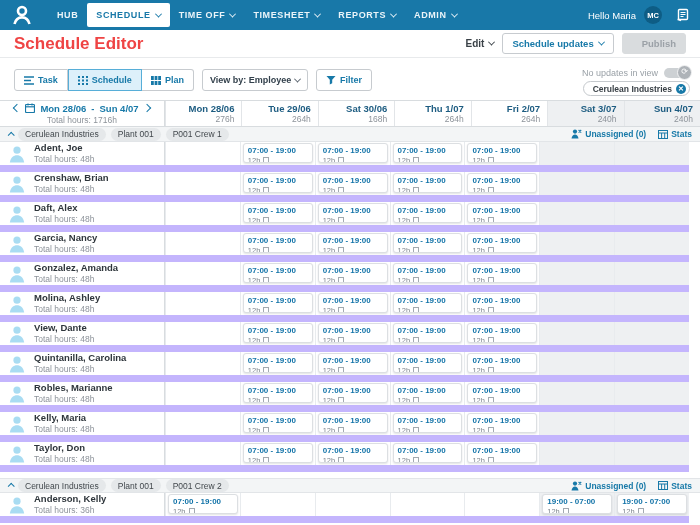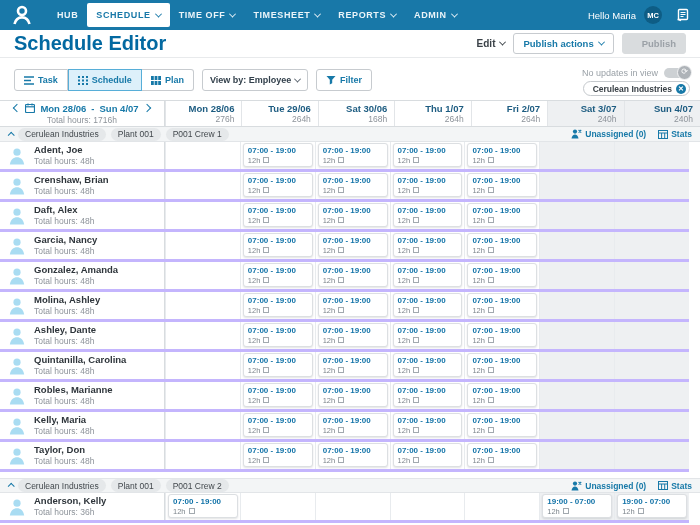--- a/index.html
+++ b/index.html
@@ -18,21 +18,21 @@
   .nav-greet { color:#fff; font-size:9.5px; margin-right:8px; }
   .nav-avatar { width:18px; height:18px; border-radius:50%; background:#0e5d85; color:#fff;
     font-size:7.5px; font-weight:bold; display:flex; align-items:center; justify-content:center; margin-right:14px; }
   .chev { width:5px; height:5px; border-right:1.5px solid currentColor; border-bottom:1.5px solid currentColor;
     display:inline-block; transform:rotate(45deg) translate(-1px,-1px); margin-left:5px; }
   .chev-left  { transform:rotate(135deg); margin:0; }
   .chev-right { transform:rotate(-45deg); margin:0; }
 
   
   .titlebar { height:28px; display:flex; align-items:center; padding:0 14px; border-bottom:1px solid #e8eaec; flex:none; }
-  .page-title { font-size:20px; font-weight:bold; color:#0369a1; }
+  .page-title { font-size:17px; font-weight:bold; color:#ef4444; }
   .title-right { margin-left:auto; display:flex; align-items:center; gap:8px; }
   .edit-dd { font-size:10px; font-weight:bold; color:#3a4147; display:flex; align-items:center; cursor:pointer; }
   .edit-dd .chev { color:#6b7artifact278; }
   .btn { height:21px; display:flex; align-items:center; font-size:9.5px; font-weight:bold;
     border-radius:3px; padding:0 9px; cursor:pointer; }
   .btn-actions { background:#fff; border:1px solid #c7cbcf; color:#1779a8; }
   .btn-publish { background:#d9dcde; border:1px solid #d9dcde; color:#9ba1a7; cursor:default;padding-left:19px; }
 
   
   .toolbar { height:42px; display:flex; align-items:center; padding:2px 10px 0 14px; flex:none; }
@@ -76,21 +76,21 @@
   .group-head { height:15px; background:#f3f5f6; border-bottom:1px solid #e2e5e8; display:flex;
     align-items:center; gap:5px; padding:0 8px; flex:none; }
   .group-head.gap { margin-top:6px; border-top:1px solid #e2e5e8; }
   .collapse-chev { width:5px; height:5px; border-right:1.5px solid #1779a8; border-bottom:1.5px solid #1779a8;
     transform:rotate(-135deg) translate(-1px,0); cursor:pointer; }
   .gtag { background:#e5e8ea; border-radius:7px; font-size:8.5px; color:#42484d; padding:1.5px 7px; white-space:nowrap; }
   .ghead-right { margin-left:auto; display:flex; align-items:center; gap:12px; }
   .glink { display:flex; align-items:center; gap:3px; color:#1779a8; font-size:8.5px; font-weight:bold; cursor:pointer; }
 
   .rows { background:#fff; padding-right:11px; }
-  .erow { display:grid; grid-template-columns:165px repeat(7,1fr); height:30px; border-bottom:3px solid #c4b5fd; }
+  .erow { display:grid; grid-template-columns:165px repeat(7,1fr); height:30px; border-bottom:7px solid #c4b5fd; }
   .emp-cell { border-right:1px solid #d8dcdf; display:flex; align-items:center; gap:7px; padding-left:7px; overflow:hidden; }
   .emp-text { display:flex; flex-direction:column; line-height:1.25; }
   .emp-name { font-size:9.5px; font-weight:bold; color:#2e353b; white-space:nowrap; }
   .emp-total { font-size:8.5px; color:#8d939a; white-space:nowrap; }
   .day-cell { border-left:1px solid #e8ebee; position:relative; }
   .day-cell:first-of-type { border-left:none; }
   .day-cell.weekend { background:#eef0f2; }
 
   .chip { position:absolute; top:1px; left:2px; right:2px; bottom:2px; background:#fff; border:1px solid #dcdfe2;
     border-radius:3px; box-shadow:0 1px 2px rgba(40,50,60,.14); padding:2px 4px 3px; display:flex;
@@ -154,21 +154,21 @@
   </nav>
 
   <div class="titlebar">
     <span class="page-title">Schedule Editor</span>
     <div class="title-right">
       <span class="edit-dd">
         <span>Edit</span>
           <span class="chev"></span>
       </span>
       <span class="btn btn-actions">
-        <span>Publish actions</span>
+        <span>Schedule updates</span>
           <span class="chev"></span>
       </span>
       <span class="btn btn-publish">Publish</span>
     </div>
   </div>
 
   <div class="toolbar">
     <div class="seg">
         <div class="seg-btn">
           <span>
@@ -751,21 +751,21 @@
           </div>
           <div class="erow">
             <div class="emp-cell">
               <span>
                 <svg width="20" height="20" viewBox="0 0 20 20">
                   <circle cx="10" cy="6.2" r="3.6" fill="#a9dcf2"></circle>
                   <path d="M2.8 18.5c.9-5 3.6-7.2 7.2-7.2s6.3 2.2 7.2 7.2z" fill="#a9dcf2"></path>
                 </svg>
               </span>
               <div class="emp-text">
-                <div class="emp-name">Ashley, Dante</div>
+                <div class="emp-name">View, Dante</div>
                 <div class="emp-total">Total hours: 48h</div>
               </div>
             </div>
             <div class="day-cell"></div>
             <div class="day-cell">
               <div class="chip">
                 <div class="chip-time">07:00 - 19:00</div>
                 <div class="chip-meta">
                   <span>12h</span>
                   <span class="expand-ic"></span>

